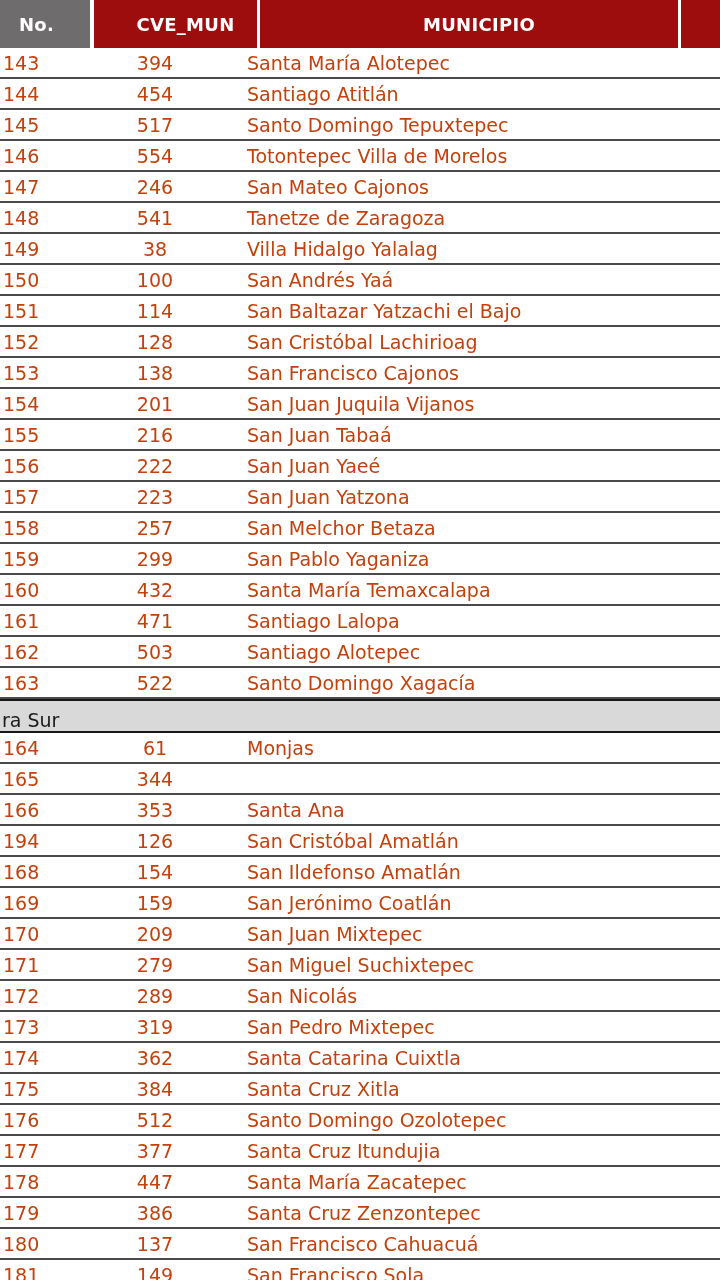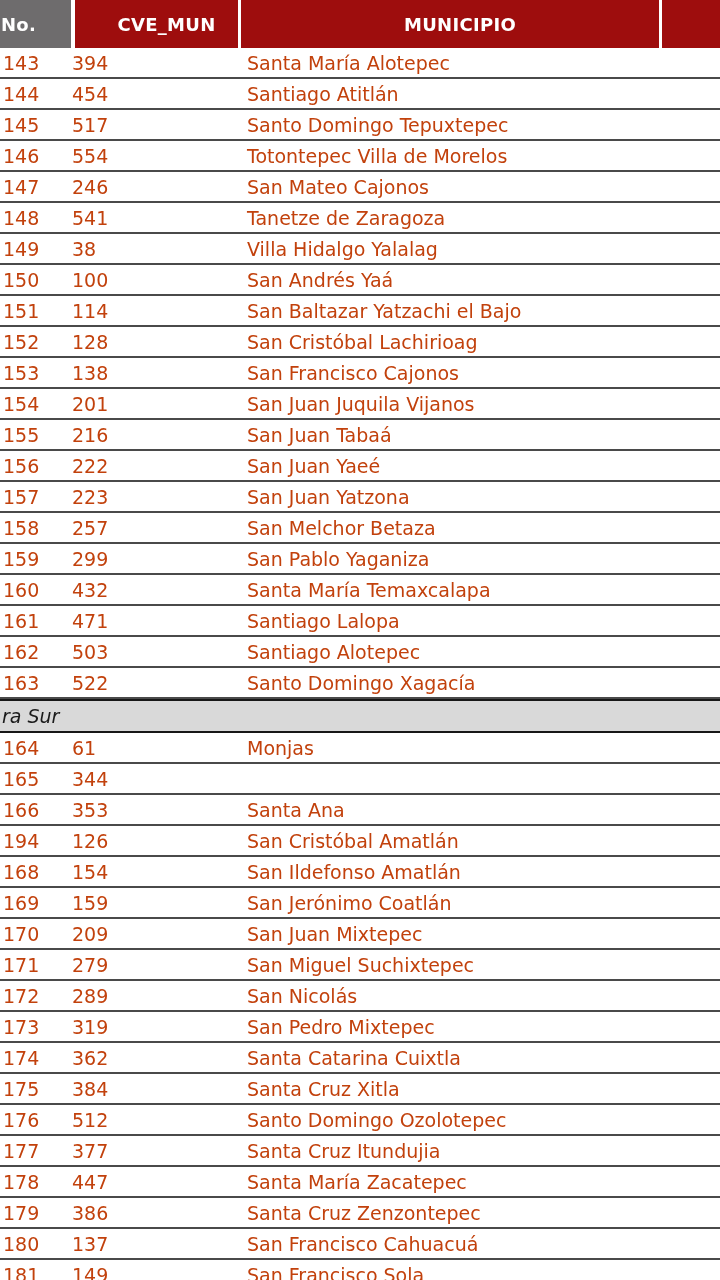--- a/index.html
+++ b/index.html
@@ -25,24 +25,24 @@
     display: flex;
     align-items: center;
     justify-content: center;
     color: #ffffff;
     font-weight: 700;
     font-size: 18px;
     letter-spacing: 0.3px;
     padding-left: 20px;
   }
   .hcell-no {
-    width: 71px;
+    width: 90px;
     background: #6e6c6d;
     justify-content: flex-start;
-    padding-left: 1px;
+    padding-left: 19px;
   }
   .hcell-cve {
     margin-left: 4px;
     width: 163px;
     background: #9e0d0d;
   }
   .hcell-mun {
     margin-left: 3px;
     width: 418px;
     background: #9e0d0d;
@@ -62,41 +62,40 @@
     color: #c2410c;
     background: #ffffff;
   }
   .c-no {
     box-sizing: border-box;
     width: 72px;
     padding-left: 3px;
   }
   .c-cve {
     width: 166px;
-    text-align: left;
+    text-align: center;
   }
   .c-mun {
     box-sizing: border-box;
     flex: 1;
     padding-left: 9px;
     white-space: nowrap;
     overflow: hidden;
   }
   
   .section-row {
     display: flex;
-    align-items: center;
+    align-items: flex-end;
     height: 30px;
     background: #d9d9d9;
     border-top: 2px solid #171717;
     border-bottom: 2px solid #171717;
     font-size: 19px;
     color: #1b1b1b;
     padding-left: 2px;
-    font-style: italic;
   }
 </style>
 </head>
 <body>
 
 <div class="table">
 
   <div class="header-row">
     <div class="hcell hcell-no">No.</div>
     <div class="hcell hcell-cve">CVE_MUN</div>

